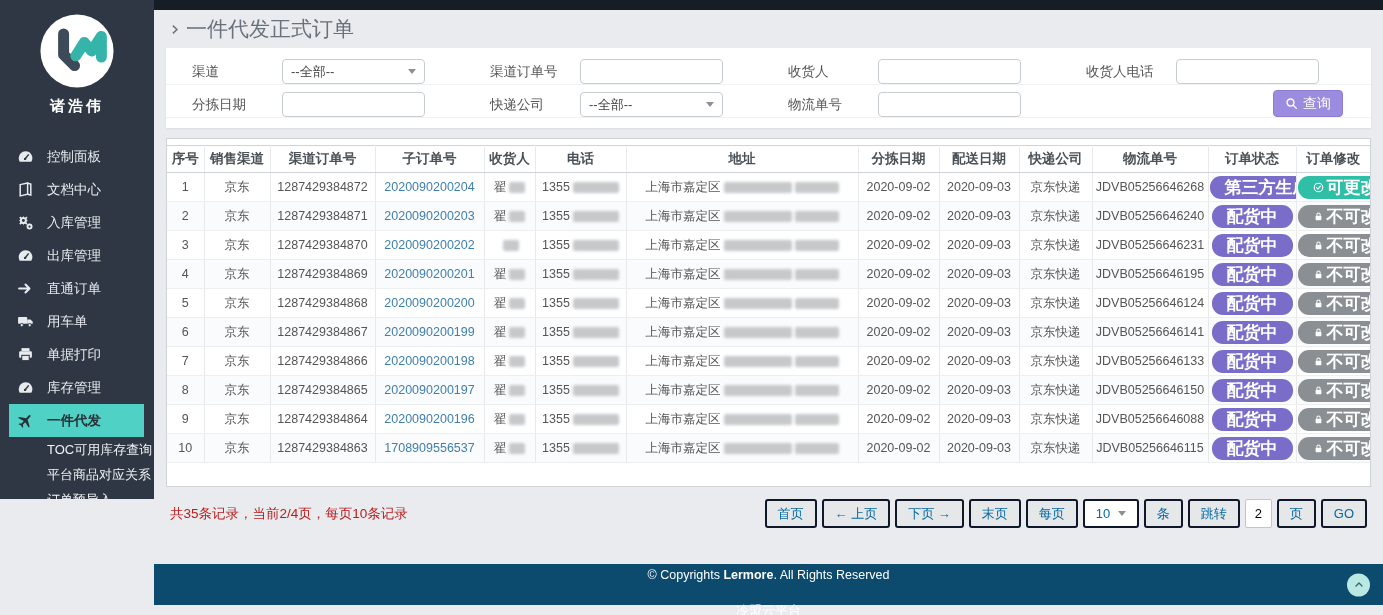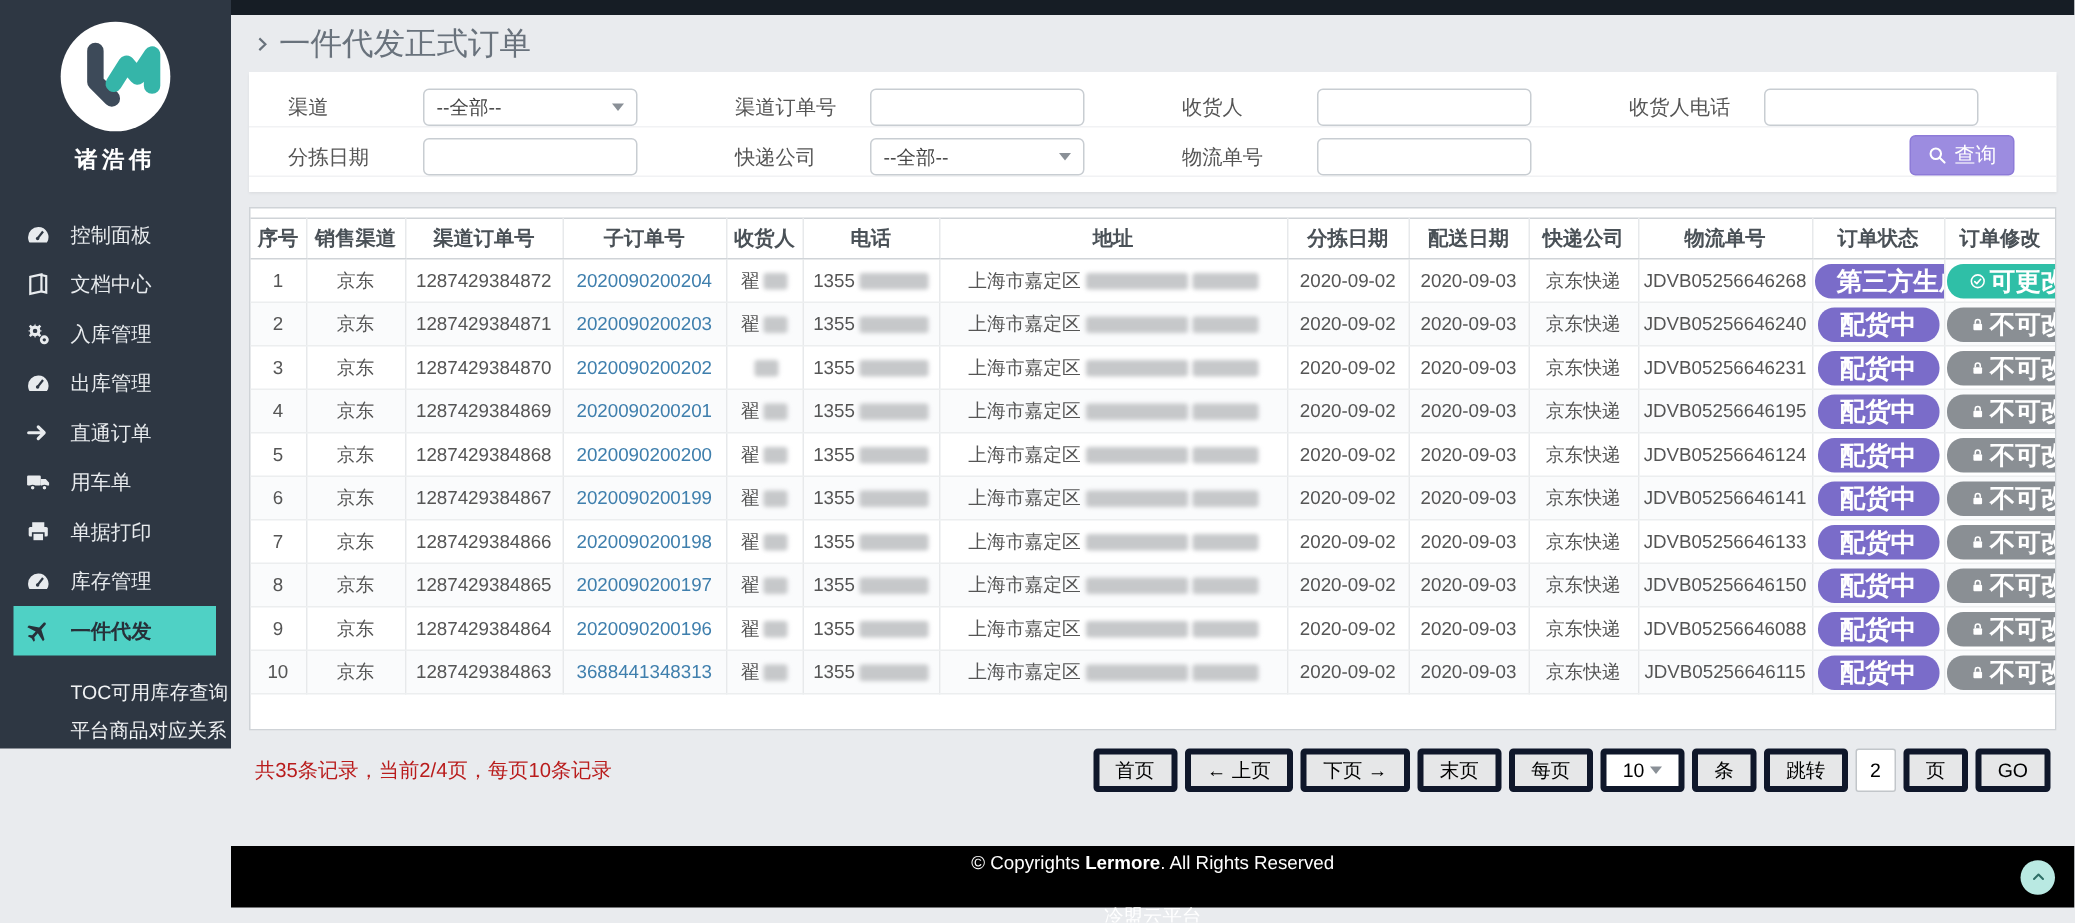--- a/index.html
+++ b/index.html
@@ -11,21 +11,21 @@
     background:#e9ebee;
   }
   
   .sidebar { width:154px; min-width:154px; background:#2e3743; color:#e8ebee; height:499px; overflow:hidden; }
   .logo-wrap { margin:12px auto 0; width:78px; height:78px; }
   .username { text-align:center; color:#fff; font-size:15px; font-weight:bold; letter-spacing:3px; margin-top:7px; }
   .nav { margin-top:24px; }
   .nav-item { height:33px; display:flex; align-items:center; padding-left:17px; font-size:13.5px; color:#e8ebee; cursor:pointer; white-space:nowrap; }
   .nav-item .icon { width:17px; height:17px; margin-right:13px; display:inline-flex; flex:none; }
   .nav-item .icon svg { width:100%; height:100%; }
-  .nav-item.active { background:#4fd1c5; color:#273039; margin:0 10px 12px 9px; padding-left:8px; font-weight:bold; }
+  .nav-item.active { background:#4fd1c5; color:#273039; margin:0 10px 0 9px; padding-left:8px; font-weight:bold; }
   .nav-item.active .icon { transform:rotate(0deg); }
   .subnav-item { height:25px; display:flex; align-items:center; padding-left:47px; font-size:13px; color:#f0f2f4; cursor:pointer; white-space:nowrap; }
   .subnav-item.active { color:#4fd1c5; }
   
   .main { flex:1; display:flex; flex-direction:column; position:relative; background:#e9ebee; }
   .topstrip { height:10px; background:#161d25; }
   .titlebar { height:38px; display:flex; align-items:center; padding-left:14px; color:#69727c; }
   .titlebar .chev { width:13px; height:13px; margin-right:5px; display:inline-flex; }
   .page-title { font-size:21px; }
   
@@ -52,25 +52,25 @@
   .pill .icon { width:11px; height:11px; display:inline-flex; }
   .pill.purple { background:#7a6cc9; }
   .pill.teal   { background:#2fbfa7; cursor:pointer; }
   .pill.gray   { background:#8a8f94; }
   .redact { display:inline-block; height:11px; border-radius:2px; background:#c6c8ca; filter:blur(1.4px); vertical-align:middle; margin-left:3px; }
   .table-bottom-pad { height:23px; }
   
   .pagebar { display:flex; align-items:center; margin:12px 16px 0; }
   .summary { font-size:13.5px; color:#b91c1c; }
   .pager { margin-left:auto; display:flex; align-items:center; gap:5px; }
-  .pbtn { background:#e6e7e8; border:4px solid #0f172a; border-radius:3px; height:29px; padding:0 11px; display:flex; align-items:center; font-size:13px; color:#000000; cursor:pointer; }
+  .pbtn { background:#e6e7e8; border:2px solid #0f172a; border-radius:3px; height:29px; padding:0 11px; display:flex; align-items:center; font-size:13px; color:#0369a1; cursor:pointer; }
   .pselect { background:#fff; width:56px; justify-content:space-between; }
   .pinput { width:27px; height:29px; border:1px solid #c2c6ca; border-radius:2px; text-align:center; font-size:13px; outline:none; }
   
-  .footer { margin-top:36px; background:#000000; height:41px; color:#fff; text-align:center; position:relative; font-size:12.5px; padding-top:4px; }
+  .footer { margin-top:36px; background:#0c4a6e; height:41px; color:#fff; text-align:center; position:relative; font-size:12.5px; padding-top:4px; }
   .footer .line2 { margin-top:20px; font-size:13px; }
   .to-top { position:absolute; right:13px; top:50%; transform:translateY(-50%); width:23px; height:23px; border-radius:50%; background:#b9e9e2; display:flex; align-items:center; justify-content:center; cursor:pointer; }
   .to-top .icon { width:12px; height:12px; display:inline-flex; }
 </style>
 </head>
 <body>
 
 <aside class="sidebar">
   <div class="logo-wrap">
     <svg viewBox="0 0 64 64">
@@ -490,21 +490,21 @@
                   <svg viewBox="0 0 16 16">
                     <rect x="3.8" y="7" width="8.4" height="6.3" rx="1" fill="#fff"></rect>
                     <path d="M5.6 7V5.3a2.4 2.4 0 0 1 4.8 0V7" fill="none" stroke="#fff" stroke-width="1.5"></path>
                   </svg>
                 </span>不可改</span></td>
           </tr>
           <tr>
             <td>10</td>
             <td>京东</td>
             <td>1287429384863</td>
-            <td><a href="#">3688441348313</a></td>
+            <td><a href="#">1708909556537</a></td>
             <td>翟<span class="redact" style="width: 16px;"></span></td>
             <td>1355<span class="redact" style="width: 46px;"></span></td>
             <td>上海市嘉定区<span class="redact" style="width: 68px;"></span><span class="redact" style="width: 44px;"></span></td>
             <td>2020-09-02</td>
             <td>2020-09-03</td>
             <td>京东快递</td>
             <td>JDVB05256646115</td>
             <td><span class="pill purple">配货中</span></td>
             <td><span class="pill gray"><span class="icon">
                   <svg viewBox="0 0 16 16">

